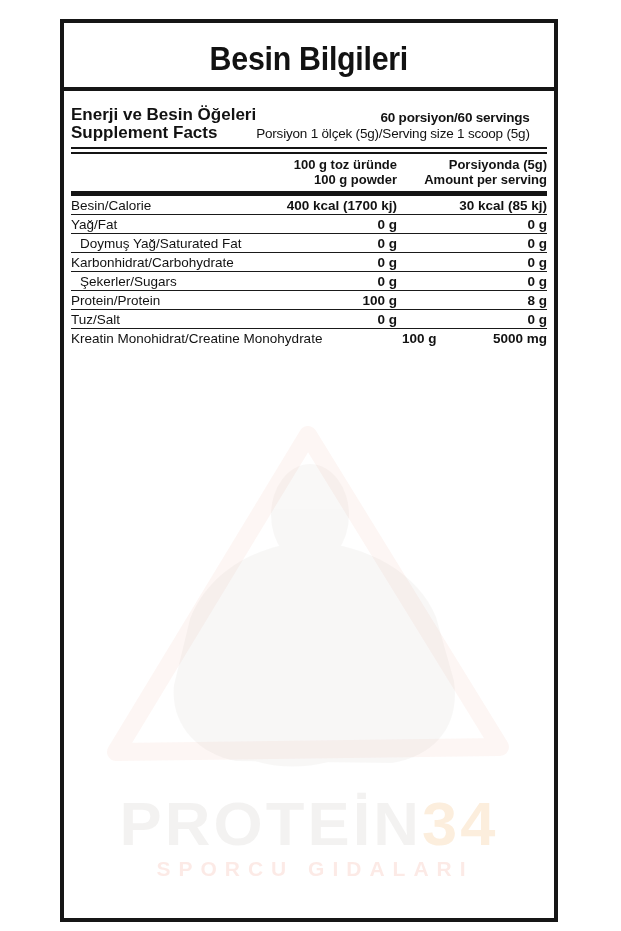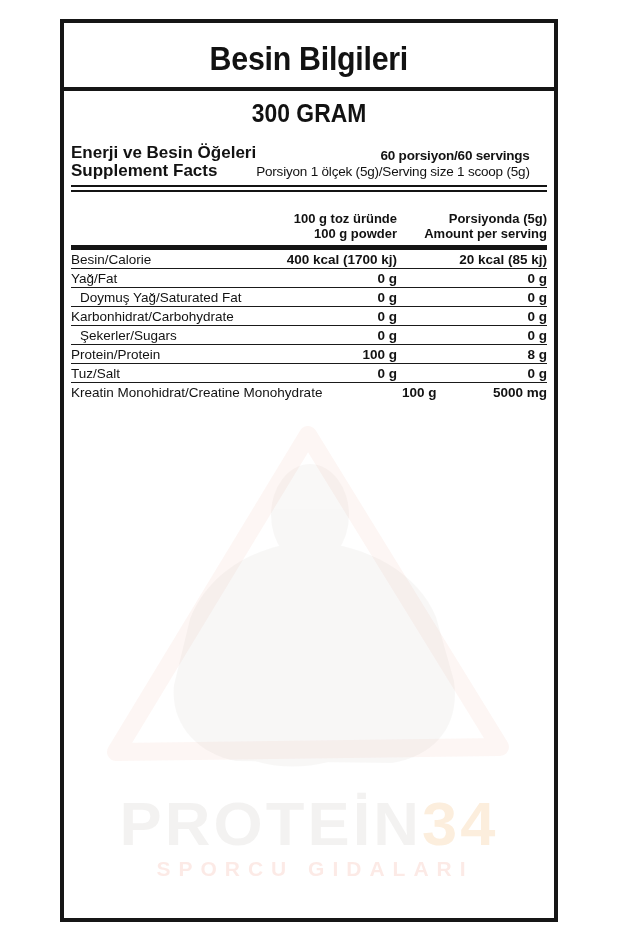--- a/index.html
+++ b/index.html
@@ -30,21 +30,21 @@
     display:flex; justify-content:flex-start; align-items:flex-end;
     padding:0 7px; margin-top:15px;
   }
   .fh-left { font-size:17px; font-weight:bold; line-height:18px; white-space:nowrap; }
   .fh-right { text-align:right; font-size:13.5px; line-height:16px; white-space:nowrap; letter-spacing:-0.2px; }
   .fh-right .srv-count { font-weight:bold; }
   .rule-double {
     margin:5px 7px 0 7px; height:7px;
     border-top:2px solid #141414; border-bottom:2px solid #141414;
   }
-  .col-headers { display:flex; padding:20px 7px 4px 7px; }
+  .col-headers { display:flex; padding:4px 7px 4px 7px; }
   .col-headers .ch-spacer { flex:1; }
   .ch { font-size:13px; font-weight:bold; line-height:14.5px; text-align:right; white-space:nowrap; }
   .ch.ch-1 { width:155px; }
   .ch.ch-2 { width:150px; }
   .rule-thick { margin:0 7px; height:5px; background:#141414; }
   .rows { margin:0 7px; }
   .nutri-row {
     display:flex; align-items:center; height:19px;
     border-bottom:1.5px solid #1a1a1a; font-size:13.5px; white-space:nowrap;
   }
@@ -91,23 +91,20 @@
         <path d="M318,226 C290,206 250,210 226,236 C204,262 206,296 232,316
                  C262,336 306,326 324,296 C338,270 338,244 318,226 Z"></path>
       </g>
     </svg>
 
     <div class="wm-brand">
       <span class="wm-gray">PROTEİN</span><span class="wm-orange">34</span>
     </div>
     <div class="wm-tagline">SPORCU GIDALARI</div>
 
-    <div class="gram-line">
-      <span class="gram-text">300 GRAM</span>
-    </div>
 
     <div class="facts-header">
       <div class="fh-left">
         <div>Enerji ve Besin Öğeleri</div>
         <div>Supplement Facts</div>
       </div>
       <div class="fh-right">
         <div class="srv-count">60 porsiyon/60 servings</div>
         <div>Porsiyon 1 ölçek (5g)/Serving size 1 scoop (5g)</div>
       </div>
@@ -126,21 +123,21 @@
         <div>Amount per serving</div>
       </div>
     </div>
 
     <div class="rule-thick"></div>
 
     <div class="rows">
       <div class="nutri-row">
         <span class="lbl">Besin/Calorie</span>
         <span class="v1">400 kcal (1700 kj)</span>
-        <span class="v2">20 kcal (85 kj)</span>
+        <span class="v2">30 kcal (85 kj)</span>
       </div>
       <div class="nutri-row">
         <span class="lbl">Yağ/Fat</span>
         <span class="v1">0 g</span>
         <span class="v2">0 g</span>
       </div>
       <div class="nutri-row indent">
         <span class="lbl">Doymuş Yağ/Saturated Fat</span>
         <span class="v1">0 g</span>
         <span class="v2">0 g</span>

